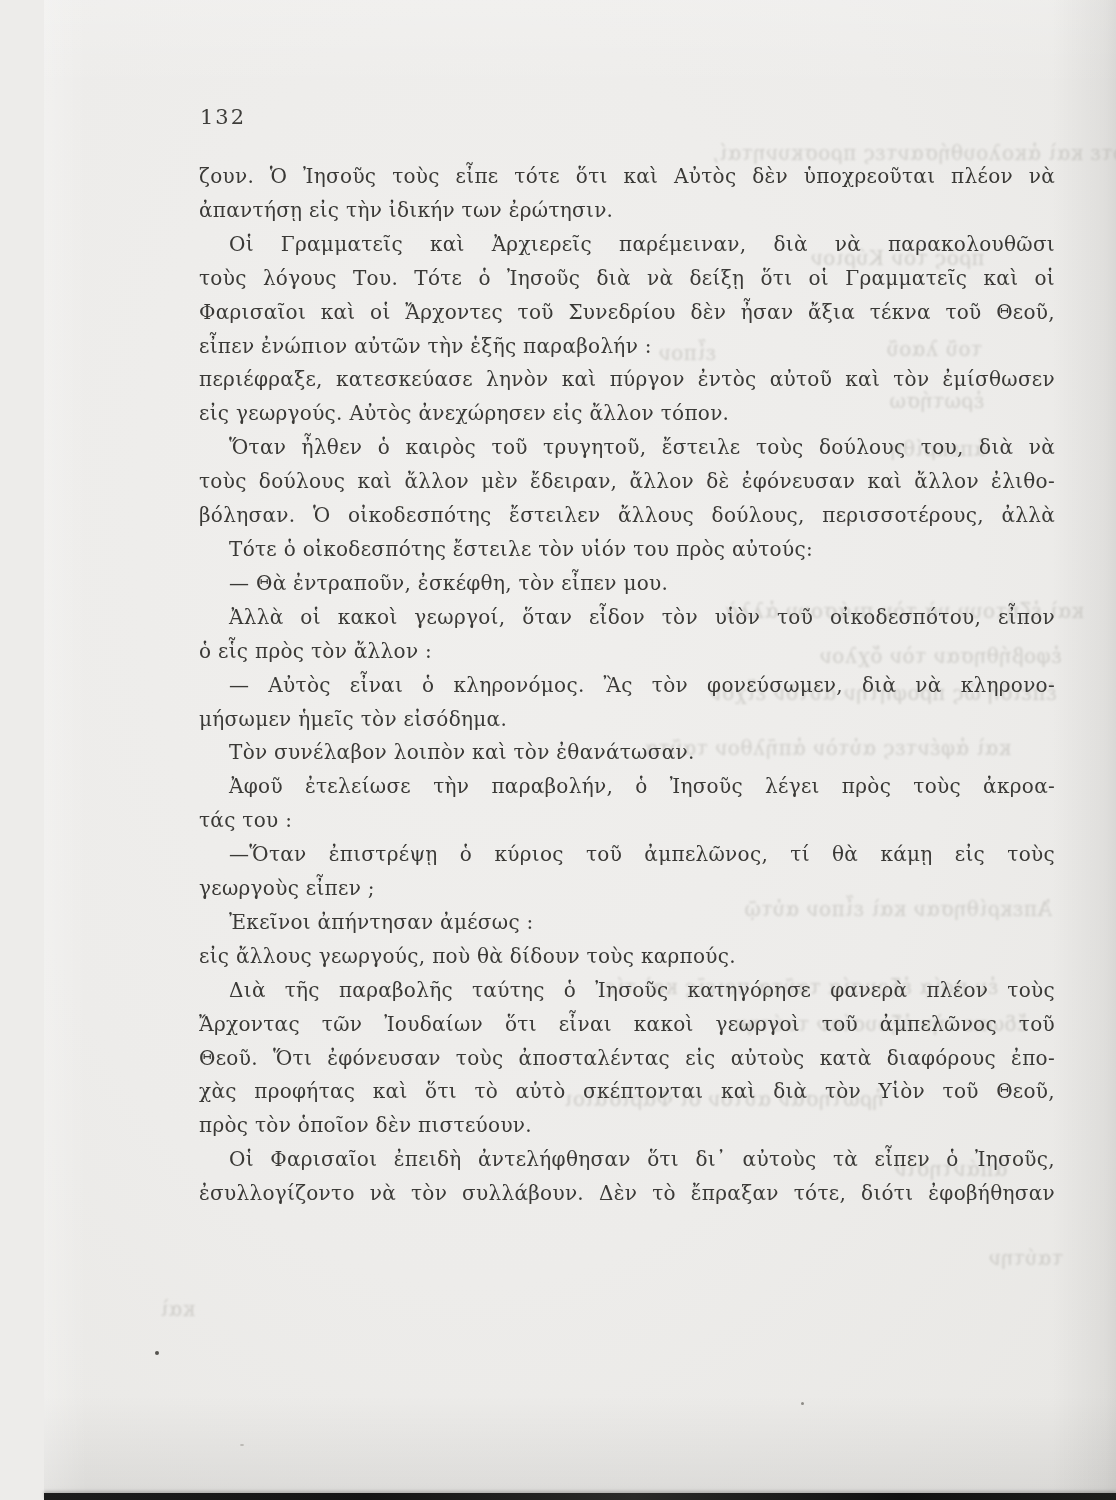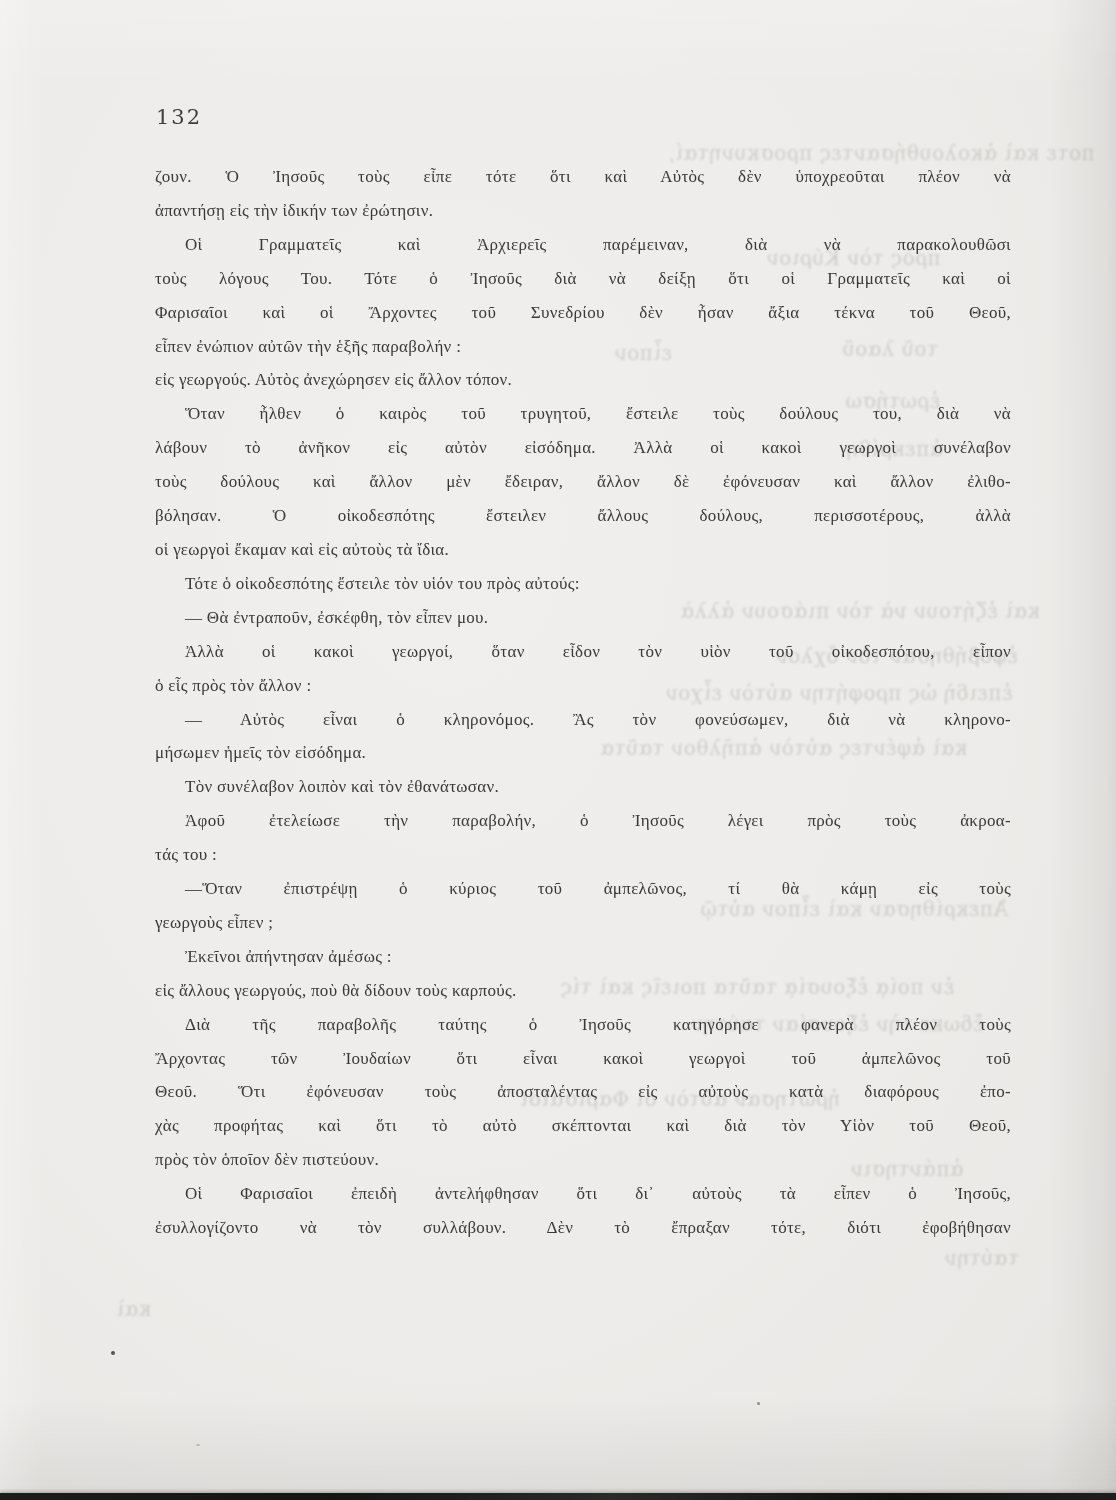--- a/index.html
+++ b/index.html
@@ -14,20 +14,21 @@
     background: #edecea;
     font-family: "DejaVu Serif", "Liberation Serif", serif;
   }
   .page {
     position: absolute;
     inset: 0;
     background:
       linear-gradient(to right, rgba(255,255,255,0.25) 0%, rgba(255,255,255,0) 4%, rgba(255,255,255,0) 94%, rgba(0,0,0,0.05) 99%, rgba(0,0,0,0.08) 100%),
       linear-gradient(to bottom, rgba(255,255,255,0.18) 0%, rgba(255,255,255,0) 6%, rgba(255,255,255,0) 93%, rgba(0,0,0,0.06) 99%, rgba(0,0,0,0.10) 100%),
       radial-gradient(ellipse at 40% 35%, #f0efed 0%, #edecea 55%, #e8e7e4 100%);
+    margin-left: 44px;
   }
   
   .ghost-layer {
     position: absolute;
     inset: 0;
     pointer-events: none;
   }
   .ghost {
     position: absolute;
     color: #adaba5;
@@ -44,25 +45,24 @@
     top: 105px;
     font-size: 21px;
     letter-spacing: 2px;
     color: #3f3e3b;
   }
   .text-block {
     position: absolute;
     left: 155px;
     top: 160px;
     width: 856px;
-    font-size: 17px;
+    font-size: 20px;
     line-height: 33.9px;
     color: #3a3936;
     letter-spacing: 0.3px;
-    font-family: Liberation Serif, serif;
   }
   .line {
     text-align: justify;
     white-space: normal;
   }
   .line.fill {
     text-align-last: justify;
   }
   .line.indent {
     text-indent: 30px;
@@ -128,26 +128,25 @@
       <div class="ghost" style="left: 116px; top: 1297px;">καὶ</div>
     </div>
   <div class="page-number">132</div>
   <div class="text-block" id="textBlock">
       <div class="line fill">ζουν. Ὁ Ἰησοῦς τοὺς εἶπε τότε ὅτι καὶ Αὐτὸς δὲν ὑποχρεοῦται πλέον νὰ</div>
       <div class="line">ἀπαντήσῃ εἰς τὴν ἰδικήν των ἐρώτησιν.</div>
       <div class="line indent fill">Οἱ Γραμματεῖς καὶ Ἀρχιερεῖς παρέμειναν, διὰ νὰ παρακολουθῶσι</div>
       <div class="line fill">τοὺς λόγους Του. Τότε ὁ Ἰησοῦς διὰ νὰ δείξῃ ὅτι οἱ Γραμματεῖς καὶ οἱ</div>
       <div class="line fill">Φαρισαῖοι καὶ οἱ Ἄρχοντες τοῦ Συνεδρίου δὲν ἦσαν ἄξια τέκνα τοῦ Θεοῦ,</div>
       <div class="line">εἶπεν ἐνώπιον αὐτῶν τὴν ἑξῆς παραβολήν :</div>
+      <div class="line fill">περιέφραξε, κατεσκεύασε ληνὸν καὶ πύργον ἐντὸς αὐτοῦ καὶ τὸν ἐμίσθωσεν</div>
       <div class="line">εἰς γεωργούς. Αὐτὸς ἀνεχώρησεν εἰς ἄλλον τόπον.</div>
       <div class="line indent fill">Ὅταν ἦλθεν ὁ καιρὸς τοῦ τρυγητοῦ, ἔστειλε τοὺς δούλους του, διὰ νὰ</div>
-      <div class="line fill">λάβουν τὸ ἀνῆκον εἰς αὐτὸν εἰσόδημα. Ἀλλὰ οἱ κακοὶ γεωργοὶ συνέλαβον</div>
       <div class="line fill">τοὺς δούλους καὶ ἄλλον μὲν ἔδειραν, ἄλλον δὲ ἐφόνευσαν καὶ ἄλλον ἐλιθο-</div>
       <div class="line fill">βόλησαν. Ὁ οἰκοδεσπότης ἔστειλεν ἄλλους δούλους, περισσοτέρους, ἀλλὰ</div>
-      <div class="line">οἱ γεωργοὶ ἔκαμαν καὶ εἰς αὐτοὺς τὰ ἴδια.</div>
       <div class="line indent">Τότε ὁ οἰκοδεσπότης ἔστειλε τὸν υἱόν του πρὸς αὐτούς:</div>
       <div class="line indent">— Θὰ ἐντραποῦν, ἐσκέφθη, τὸν εἶπεν μου.</div>
       <div class="line indent fill">Ἀλλὰ οἱ κακοὶ γεωργοί, ὅταν εἶδον τὸν υἱὸν τοῦ οἰκοδεσπότου, εἶπον</div>
       <div class="line">ὁ εἷς πρὸς τὸν ἄλλον :</div>
       <div class="line indent fill">— Αὐτὸς εἶναι ὁ κληρονόμος. Ἂς τὸν φονεύσωμεν, διὰ νὰ κληρονο-</div>
       <div class="line">μήσωμεν ἡμεῖς τὸν εἰσόδημα.</div>
       <div class="line indent">Τὸν συνέλαβον λοιπὸν καὶ τὸν ἐθανάτωσαν.</div>
       <div class="line indent fill">Ἀφοῦ ἐτελείωσε τὴν παραβολήν, ὁ Ἰησοῦς λέγει πρὸς τοὺς ἀκροα-</div>
       <div class="line">τάς του :</div>
       <div class="line indent fill">—Ὅταν ἐπιστρέψῃ ὁ κύριος τοῦ ἀμπελῶνος, τί θὰ κάμῃ εἰς τοὺς</div>

